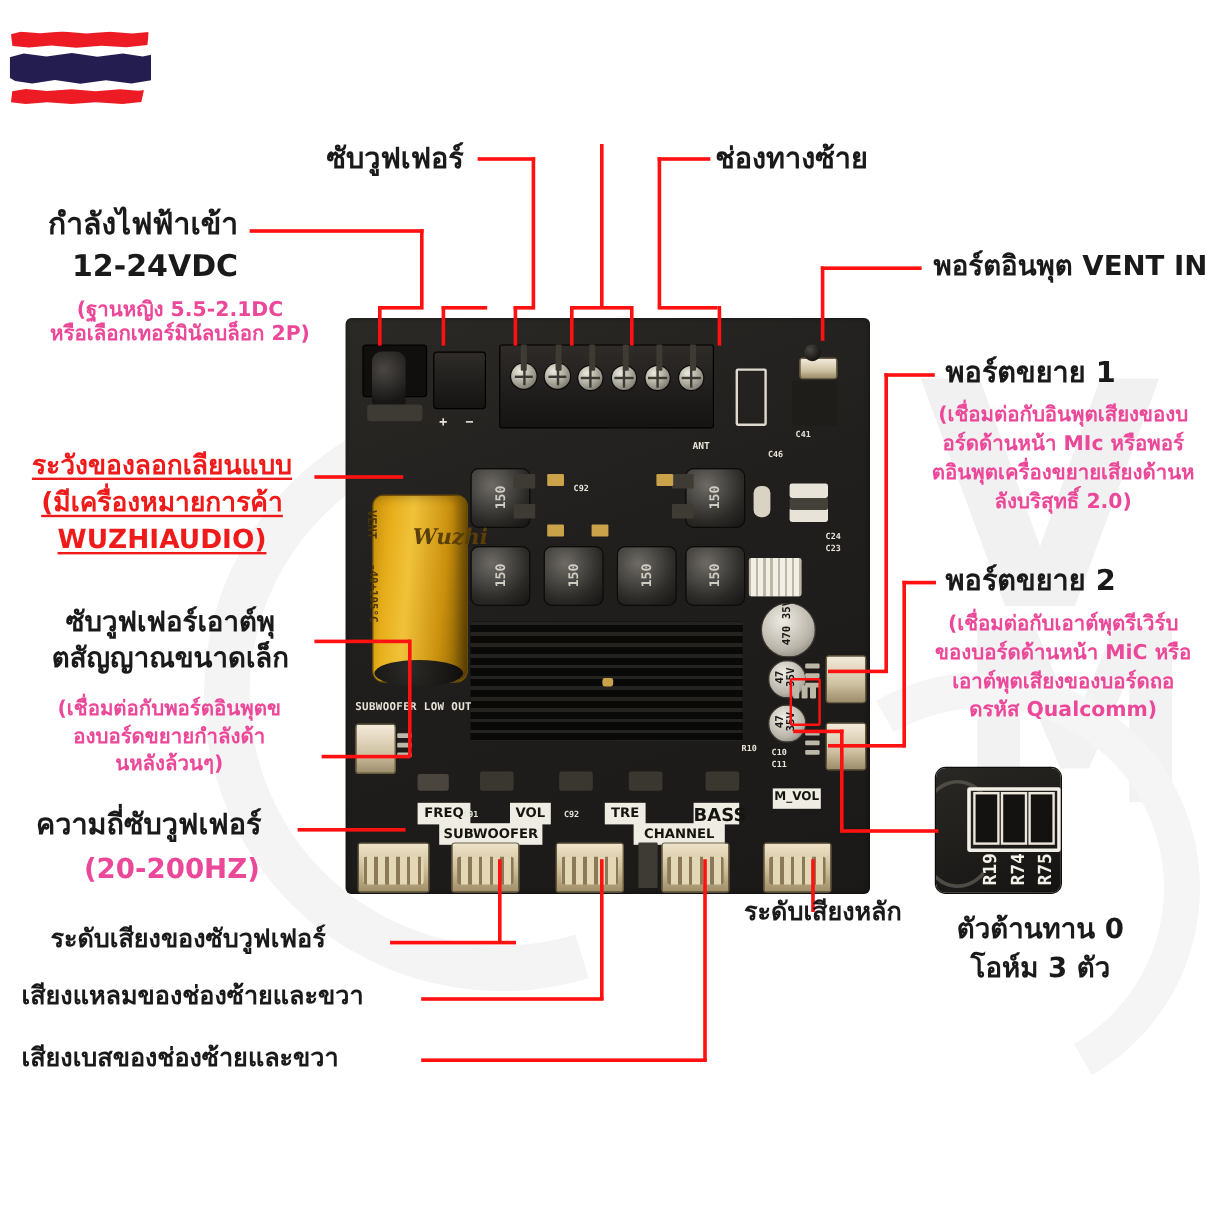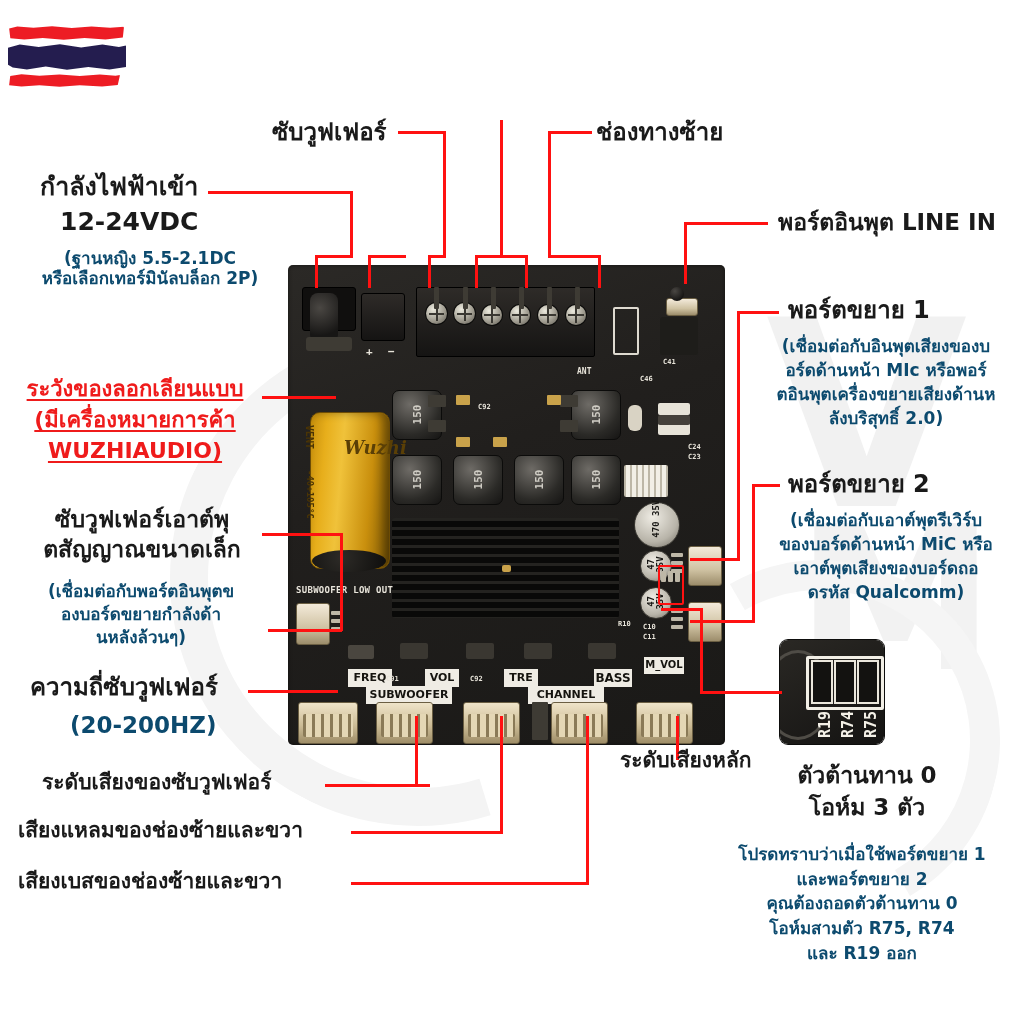--- a/index.html
+++ b/index.html
@@ -29,21 +29,21 @@
   .flag .s1{top:6px;width:116px;height:14px;background:#ED1C24;
             clip-path:polygon(1% 18%,8% 4%,22% 12%,38% 2%,55% 14%,72% 3%,88% 13%,100% 5%,99% 82%,84% 96%,66% 86%,48% 98%,30% 85%,14% 97%,2% 88%);}
   .flag .s2{top:24px;width:118px;height:26px;background:#241D4F;
             clip-path:polygon(0% 14%,10% 2%,26% 12%,44% 1%,62% 13%,80% 2%,94% 12%,100% 6%,100% 88%,86% 98%,68% 88%,50% 99%,32% 87%,16% 98%,4% 90%,0% 80%);}
   .flag .s3{top:54px;width:112px;height:13px;background:#ED1C24;
             clip-path:polygon(2% 16%,12% 2%,28% 14%,46% 3%,64% 15%,82% 3%,96% 13%,100% 8%,98% 84%,84% 97%,64% 86%,46% 98%,28% 86%,12% 97%,1% 86%);}
 
   
   .lbl{position:absolute;line-height:1.18;white-space:pre-line;}
   .blk{color:#1a1a1a;font-weight:700;}
-  .red{color:#0c4a6e;font-weight:700;}
+  .red{color:#ec4899;font-weight:700;}
   .warn{color:#ef1b1b;font-weight:700;text-decoration:underline;text-underline-offset:3px;}
 
   
   .ln{position:absolute;background:#FF1111;}
   .lh{height:3px;}
   .lv{width:3px;}
 
   
   .board{position:absolute;left:288px;top:265px;width:437px;height:480px;
          background:linear-gradient(160deg,#2b2926 0%,#211f1d 40%,#1a1917 100%);
@@ -204,21 +204,21 @@
     <div class="wsm" style="left:8px;top:338px;width:32px;height:40px;"></div>
     <div class="smd l" style="left:43px;top:346px;width:12px;height:4px;"></div>
     <div class="smd l" style="left:43px;top:354px;width:12px;height:4px;"></div>
     <div class="smd l" style="left:43px;top:362px;width:12px;height:4px;"></div>
 
     <div class="silk" style="left:60px;top:404px;width:44px;height:15px;font-size:11px;padding-top:3px;">FREQ</div>
     <div class="silk" style="left:137px;top:404px;width:34px;height:15px;font-size:11px;padding-top:3px;">VOL</div>
     <div class="silk" style="left:78px;top:421px;width:86px;height:15px;font-size:11px;padding-top:3px;">SUBWOOFER</div>
     <div class="silk" style="left:216px;top:404px;width:34px;height:15px;font-size:11px;padding-top:3px;">TRE</div>
     <div class="silk" style="left:240px;top:421px;width:76px;height:15px;font-size:11px;padding-top:3px;">CHANNEL</div>
-    <div class="silk" style="left:306px;top:404px;width:38px;height:15px;font-size:12px;padding-top:3px;">BASS</div>
+    <div class="silk" style="left:290px;top:404px;width:38px;height:15px;font-size:15px;padding-top:3px;">BASS</div>
     <div class="silk" style="left:356px;top:392px;width:40px;height:14px;font-size:10px;padding-top:3px;">M_VOL</div>
 
     <div class="wconn" style="left:10px;top:437px;width:58px;height:40px;">
         <b></b>
       </div>
     <div class="wconn" style="left:88px;top:437px;width:55px;height:40px;">
         <b></b>
       </div>
     <div class="wconn" style="left:175px;top:437px;width:55px;height:40px;">
         <b></b>
@@ -333,21 +333,21 @@
 
   <div class="lbl blk" style="left:40px;top:172px;font-size:25px;">กำลังไฟฟ้าเข้า</div>
   <div class="lbl blk" style="left:60px;top:207px;font-size:25px;">12-24VDC</div>
   <div class="lbl red" style="left:20px;top:248px;font-size:17px;text-align:center;width:260px;">(ฐานหญิง 5.5-2.1DC
 หรือเลือกเทอร์มินัลบล็อก 2P)</div>
 
   <div class="lbl blk" style="left:272px;top:118px;font-size:24px;">ซับวูฟเฟอร์</div>
 
   <div class="lbl blk" style="left:596px;top:118px;font-size:24px;">ช่องทางซ้าย</div>
 
-  <div class="lbl blk" style="left:778px;top:209px;font-size:23px;">พอร์ตอินพุต LINE IN</div>
+  <div class="lbl blk" style="left:778px;top:209px;font-size:23px;">พอร์ตอินพุต VENT IN</div>
 
   <div class="lbl warn" style="left:10px;top:373px;font-size:22px;text-align:center;width:250px;line-height:1.42;">ระวังของลอกเลียนแบบ
 (มีเครื่องหมายการค้า
 WUZHIAUDIO)</div>
 
   <div class="lbl blk" style="left:22px;top:505px;font-size:23px;text-align:center;width:240px;line-height:1.3;">ซับวูฟเฟอร์เอาต์พุ
 ตสัญญาณขนาดเล็ก</div>
   <div class="lbl red" style="left:18px;top:580px;font-size:17px;text-align:center;width:246px;line-height:1.35;">(เชื่อมต่อกับพอร์ตอินพุตข
 องบอร์ดขยายกำลังด้า
 นหลังล้วนๆ)</div>
@@ -370,19 +370,14 @@
 ลังบริสุทธิ์ 2.0)</div>
 
   <div class="lbl blk" style="left:788px;top:470px;font-size:24px;">พอร์ตขยาย 2</div>
   <div class="lbl red" style="left:752px;top:508px;font-size:17px;text-align:center;width:268px;line-height:1.42;">(เชื่อมต่อกับเอาต์พุตรีเวิร์บ
 ของบอร์ดด้านหน้า MiC หรือ
 เอาต์พุตเสียงของบอร์ดถอ
 ดรหัส Qualcomm)</div>
 
   <div class="lbl blk" style="left:772px;top:760px;font-size:23px;text-align:center;width:190px;line-height:1.38;">ตัวต้านทาน 0
 โอห์ม 3 ตัว</div>
-  <div class="lbl red" style="left:700px;top:842px;font-size:17px;text-align:center;width:324px;line-height:1.45;">โปรดทราบว่าเมื่อใช้พอร์ตขยาย 1
-และพอร์ตขยาย 2
-คุณต้องถอดตัวต้านทาน 0
-โอห์มสามตัว R75, R74
-และ R19 ออก</div>
 
 </div>
 
 </body></html>

